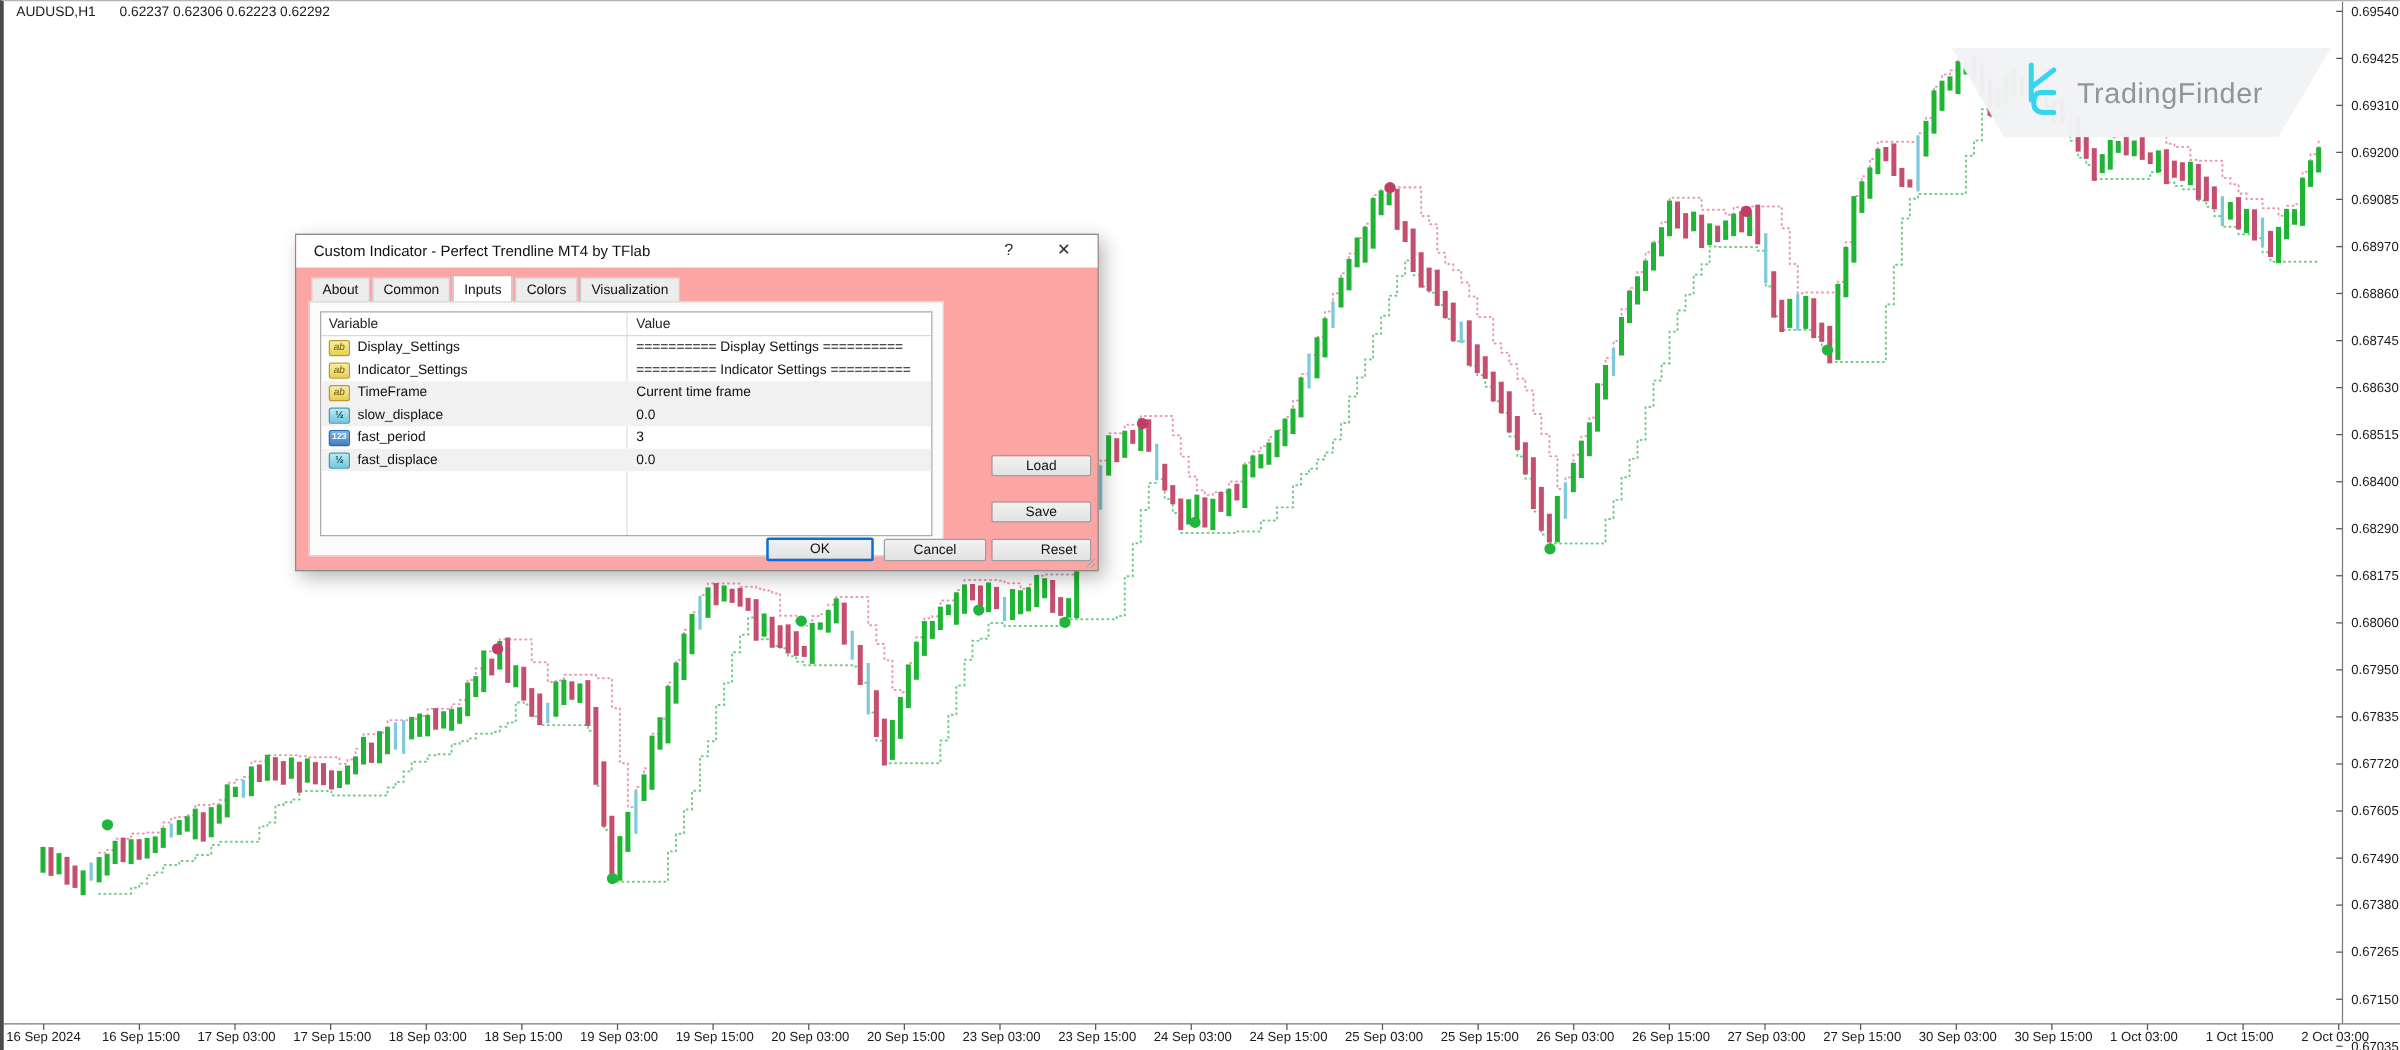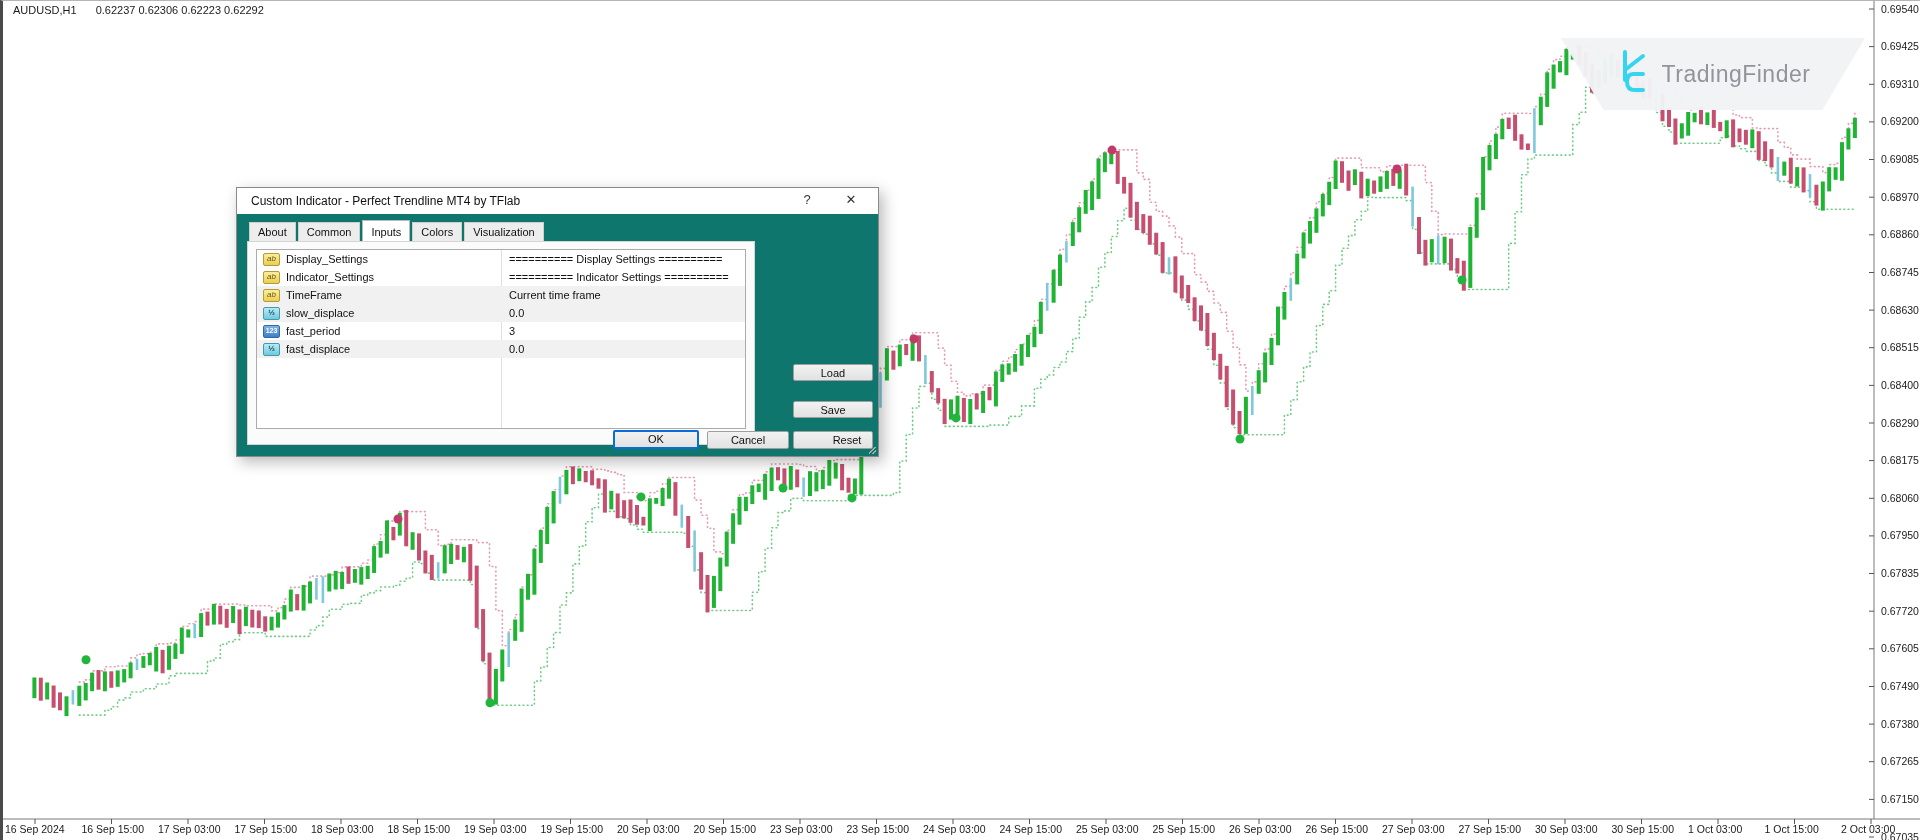--- a/index.html
+++ b/index.html
@@ -10,21 +10,21 @@
   
   #ohlc{position:absolute;left:10px;top:3px;font-size:11px;color:#1a1a1a;white-space:nowrap;}
   #ohlc .vals{margin-left:16px;}
   
   #watermark{position:absolute;left:1558px;top:0;width:304px;height:72px;
              background:rgba(242,243,245,0.97);
              clip-path:polygon(0 0,100% 0,86% 100%,14% 100%);
              display:flex;align-items:center;justify-content:center;gap:12px;margin-top:37px;}
   #watermark .brand{color:#8f959c;font-size:23px;letter-spacing:0.5px;white-space:nowrap;}
   
-  #dialog{position:absolute;left:233px;top:186px;width:643px;height:270px;background:#0f766e;
+  #dialog{position:absolute;left:233px;top:186px;width:643px;height:270px;background:#fca5a5;
           border:1px solid #8a8a8a;box-shadow:4px 5px 14px rgba(0,0,0,.28);font-size:12px;color:#111;box-sizing:border-box;}
   #titlebar{position:absolute;left:0;top:0;right:0;height:26px;background:#ffffff;display:flex;align-items:center;}
   #dlg-title{margin-left:14px;font-size:12px;}
   #dlg-help{position:absolute;right:58px;top:4px;width:26px;height:18px;text-align:center;font-size:13px;color:#333;cursor:default;}
   #dlg-close{position:absolute;right:14px;top:4px;width:26px;height:18px;text-align:center;font-size:13px;color:#333;cursor:default;}
   #tabs{position:absolute;left:12px;top:33px;display:flex;align-items:flex-end;height:20px;}
   .tab{padding:3px 8px 3px 8px;font-size:11px;background:#ededed;border:1px solid #cfcfcf;border-bottom:none;margin-right:2px;position:relative;}
   .tab.active{background:#fff;border-color:#b9b9b9;padding-top:5px;top:0px;z-index:2;}
   #page{position:absolute;left:10px;top:53px;width:508px;height:204px;background:#fbfbfb;border:1px solid #d5d5d5;box-sizing:border-box;}
   #ptable{position:absolute;left:8px;top:7px;width:490px;height:180px;background:#fff;border:1px solid #ababab;box-sizing:border-box;overflow:hidden;}
@@ -491,20 +491,24 @@
     <div id="tabs">
         <div class="tab">About</div>
         <div class="tab">Common</div>
         <div class="tab active">Inputs</div>
         <div class="tab">Colors</div>
         <div class="tab">Visualization</div>
       </div>
     <div id="page">
       <div id="ptable">
         <div id="col-divider"></div>
+        <div class="trow head">
+          <span class="c1">Variable</span>
+          <span class="c2">Value</span>
+        </div>
         <div id="rows-holder">
             <div class="trow">
               <span class="c1">
                 <span class="pic ic-ab">ab</span>
                 <span>Display_Settings</span>
               </span>
               <span class="c2">========== Display Settings ==========</span>
             </div>
             <div class="trow">
               <span class="c1">

